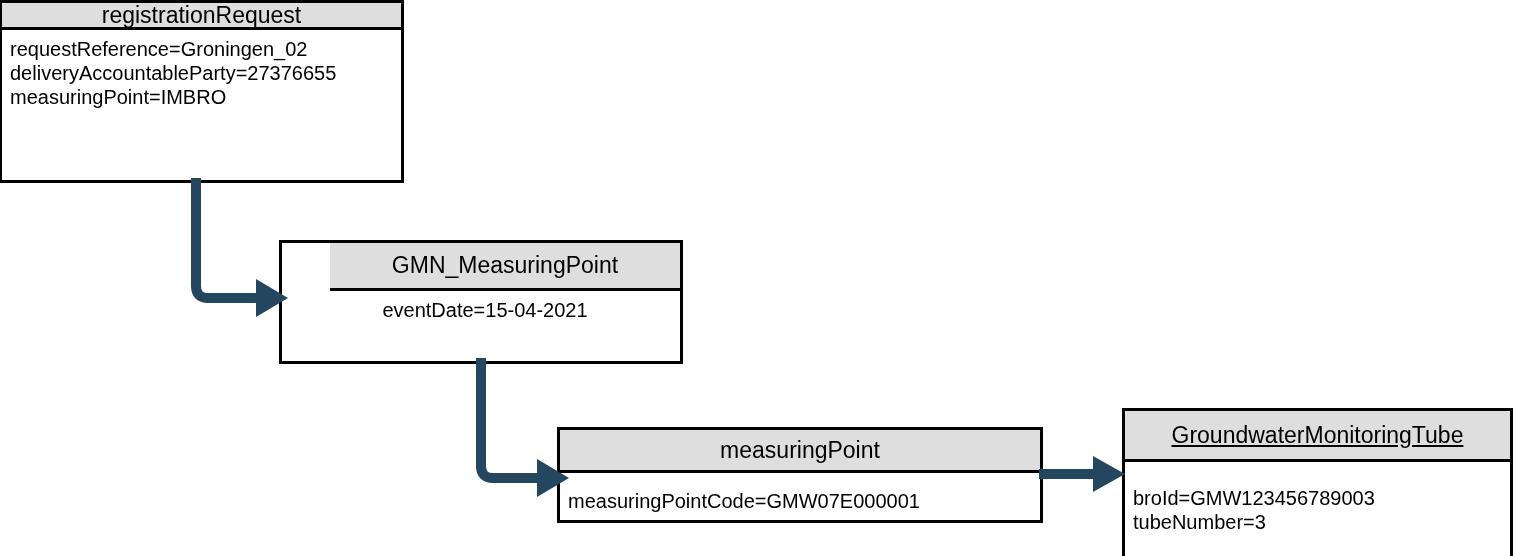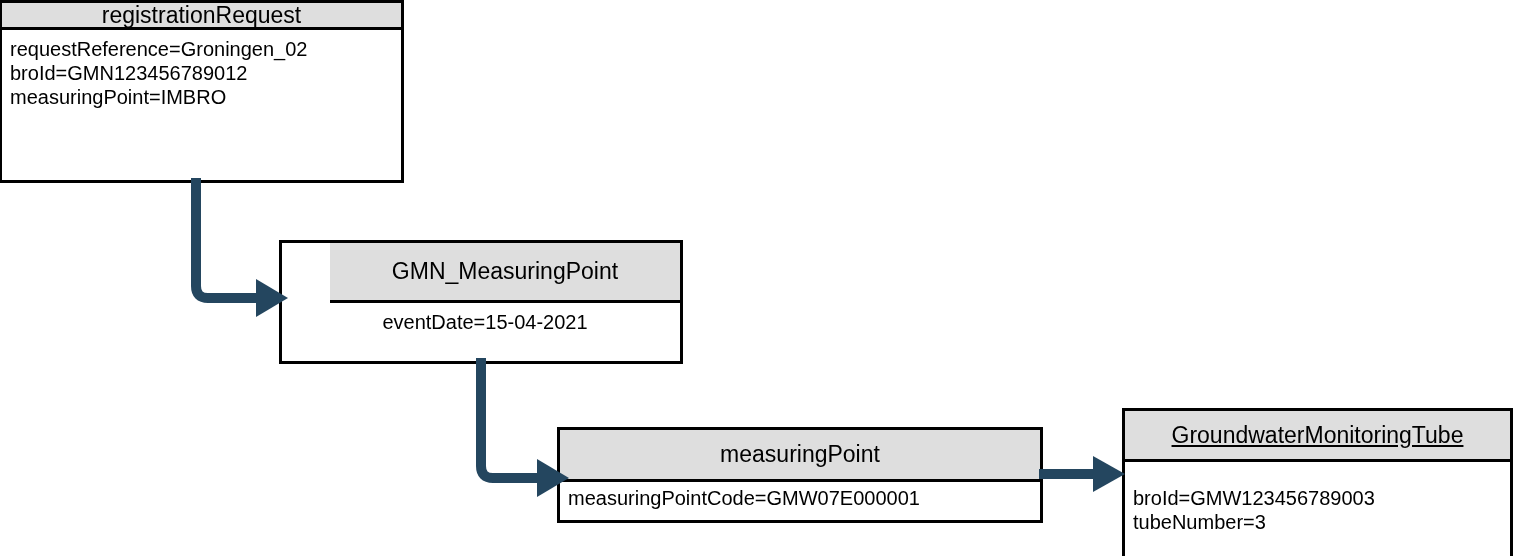--- a/index.html
+++ b/index.html
@@ -55,26 +55,26 @@
     white-space: nowrap;
     overflow: hidden;
   }
 
   
   #box-registration-request { left: 0px;    top: 0px;   width: 404px; height: 183px; border-left-width: 2px; }
   #box-registration-request > .uml-header { height: 27px; }
   #box-registration-request > .uml-body   { height: 96px; }
 
   #box-gmn-measuring-point { left: 279px;  top: 240px; width: 404px; height: 124px; }
-  #box-gmn-measuring-point > .uml-header { height: 60px; margin-left: 48px; }
+  #box-gmn-measuring-point > .uml-header { height: 48px; margin-left: 48px; }
   #box-gmn-measuring-point > .uml-body   { height: 70px; text-align: center; }
 
   #box-measuring-point     { left: 557px;  top: 427px; width: 486px; height: 96px; }
-  #box-measuring-point > .uml-header { height: 52px; }
-  #box-measuring-point > .uml-body   { height: 42px; padding-top: 4px; }
+  #box-measuring-point > .uml-header { height: 43px; }
+  #box-measuring-point > .uml-body   { height: 42px; padding-top: 16px; }
 
   #box-groundwater-tube    { left: 1122px; top: 408px; width: 391px; height: 152px; }
   #box-groundwater-tube > .uml-header { height: 51px; text-decoration: underline; }
   #box-groundwater-tube > .uml-body   { height: 119px; padding-top: 24px; }
 
   
   .connector {
     position: absolute;
     pointer-events: none;
   }
@@ -86,21 +86,21 @@
 </style>
 </head>
 <body>
 
 <div id="canvas">
 
   <div class="uml-box" id="box-registration-request">
     <div class="uml-header">registrationRequest</div>
     <div class="uml-body">
       <div class="uml-attr">requestReference=Groningen_02</div>
-      <div class="uml-attr">broId=GMN123456789012</div>
+      <div class="uml-attr">deliveryAccountableParty=27376655</div>
       <div class="uml-attr">measuringPoint=IMBRO</div>
     </div>
   </div>
 
   <div class="uml-box" id="box-gmn-measuring-point">
     <div class="uml-header">GMN_MeasuringPoint</div>
     <div class="uml-body">
       <div class="uml-attr">eventDate=15-04-2021</div>
     </div>
   </div>

